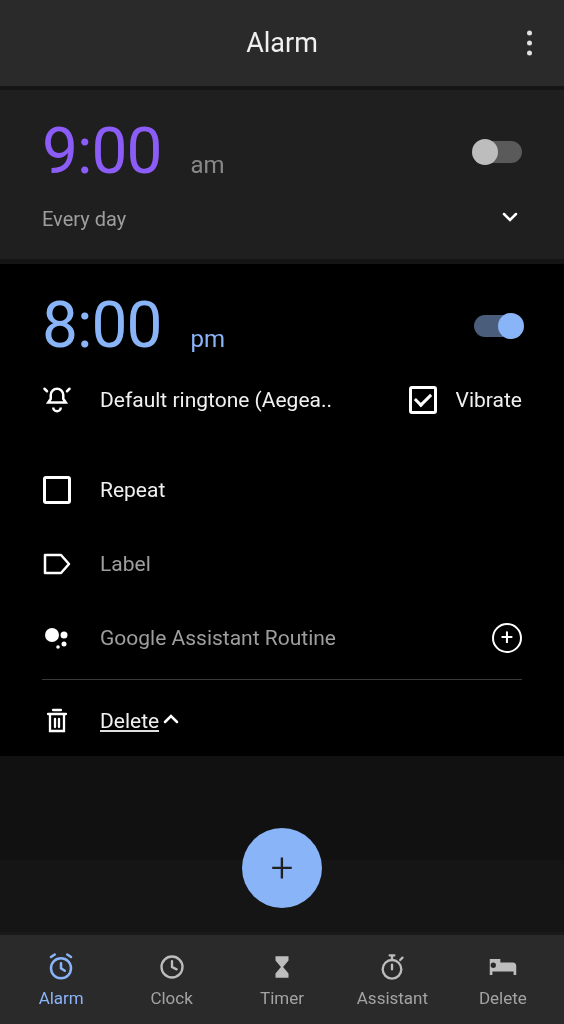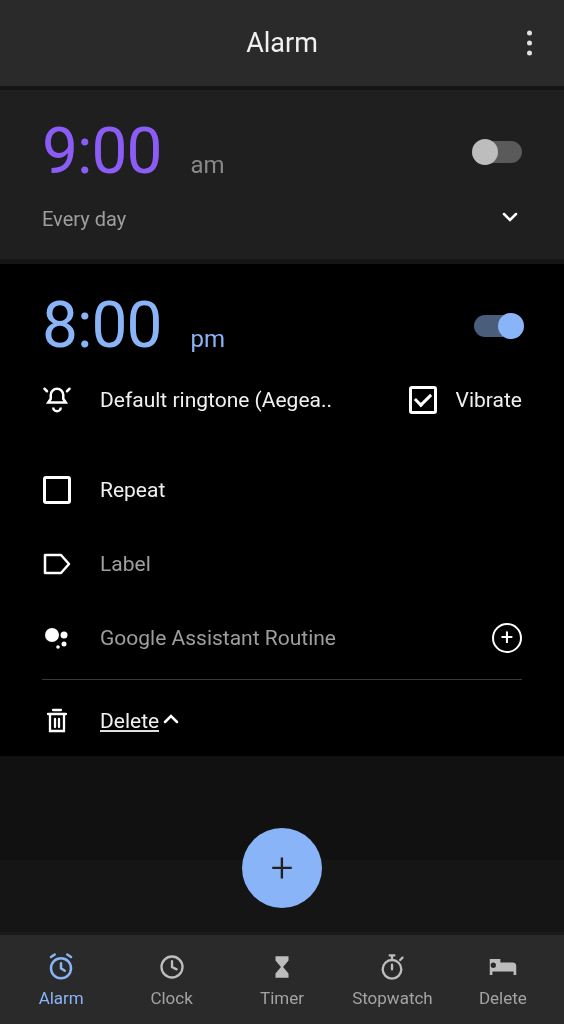--- a/index.html
+++ b/index.html
@@ -373,21 +373,21 @@
     </div>
     <div class="nav-label">Timer</div>
   </div>
   <div class="nav-item">
     <div class="nav-icon">
       <svg width="28" height="30" viewBox="0 0 24 24" fill="none">
         <circle cx="12" cy="14" r="8" stroke="#bdbdbd" stroke-width="2"></circle>
         <path d="M12 10v4 M10 2h4 M12 2v3 M19 6l2-2" stroke="#bdbdbd" stroke-width="2" stroke-linecap="round"></path>
       </svg>
     </div>
-    <div class="nav-label">Stopwatch</div>
+    <div class="nav-label">Assistant</div>
   </div>
   <div class="nav-item">
     <div class="nav-icon">
       <svg width="34" height="26" viewBox="0 0 34 26" fill="#bdbdbd">
         <path d="M2 4 V22 H5 V18 H29 V22 H32 V12 Q32 8 28 8 H14 V4 H2 Z M6 8 A3 3 0 1 1 6 14 A3 3 0 1 1 6 8"></path>
       </svg>
     </div>
     <div class="nav-label">Delete</div>
   </div>
 </div>

